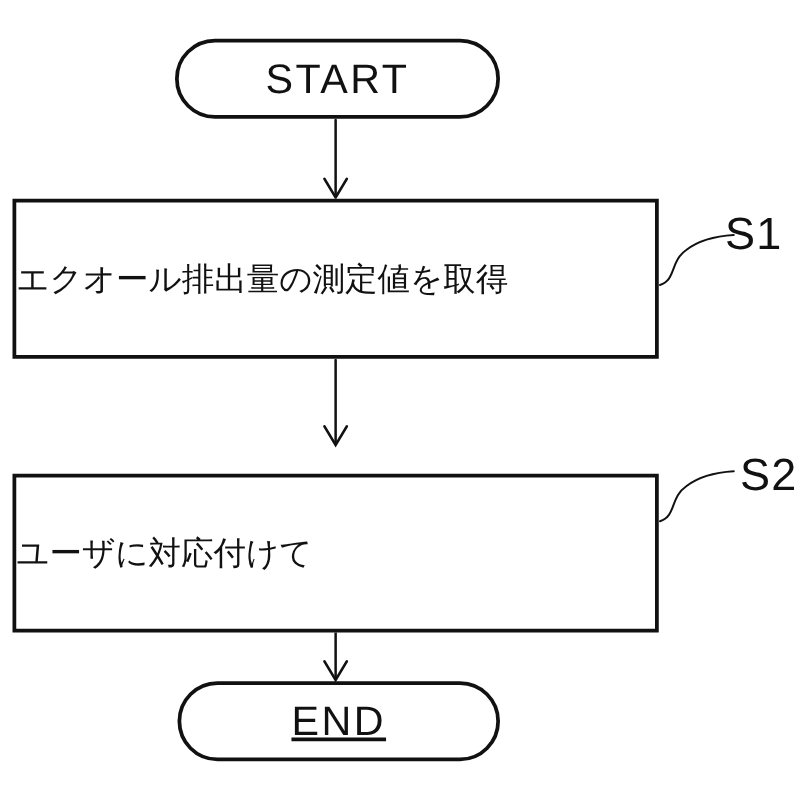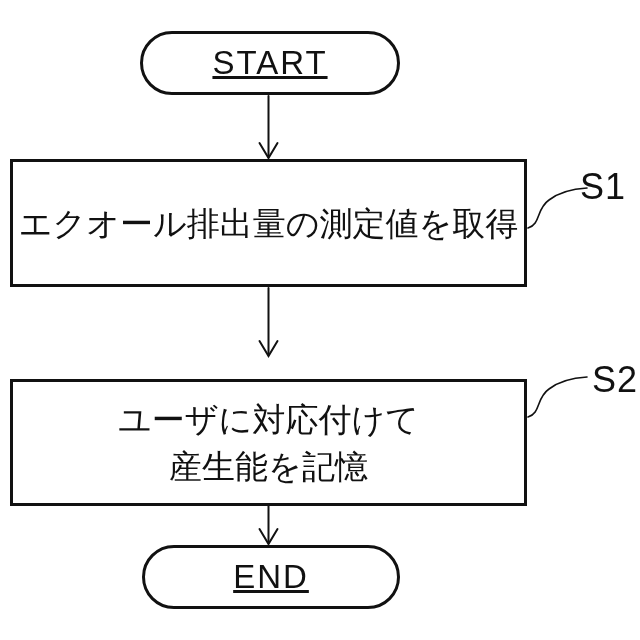--- a/index.html
+++ b/index.html
@@ -25,33 +25,33 @@
     box-sizing: border-box;
     border: 3px solid #111111;
     border-radius: 34px;
     background: #ffffff;
     display: flex;
     align-items: center;
     justify-content: center;
     font-size: 33px;
     letter-spacing: 2px;
   }
-  .terminator.start { left: 140px; top: 31px;  width: 260px; height: 64px; text-decoration: underline; }
+  .terminator.start { left: 140px; top: 31px;  width: 260px; height: 64px; }
   .terminator.end   { left: 142px; top: 545px; width: 258px; height: 64px; text-decoration: underline; }
   .process {
     position: absolute;
     box-sizing: border-box;
     border: 3px solid #111111;
     background: #ffffff;
     display: flex;
     flex-direction: column;
-    align-items: center;
+    align-items: flex-start;
     justify-content: center;
     text-align: center;
-    font-size: 33px;
+    font-size: 26px;
     line-height: 47px;
     white-space: nowrap;
   }
   .process.step1 { left: 10px; top: 159px; width: 517px; height: 128px; }
   .process.step2 { left: 10px; top: 355px; width: 517px; height: 127px; margin-top: 24px; }
   .step-tag {
     position: absolute;
     font-size: 36px;
     line-height: 1;
     letter-spacing: 1px;
@@ -98,21 +98,20 @@
     <span>START</span>
   </div>
 
   <div class="process step1">
     <span>エクオール排出量の測定値を取得</span>
   </div>
   <div class="step-tag s1">S1</div>
 
   <div class="process step2">
     <span>ユーザに対応付けて</span>
-    <span>産生能を記憶</span>
   </div>
   <div class="step-tag s2">S2</div>
 
   <div class="terminator end">
     <span>END</span>
   </div>
 
 </div>
 
 </body></html>

